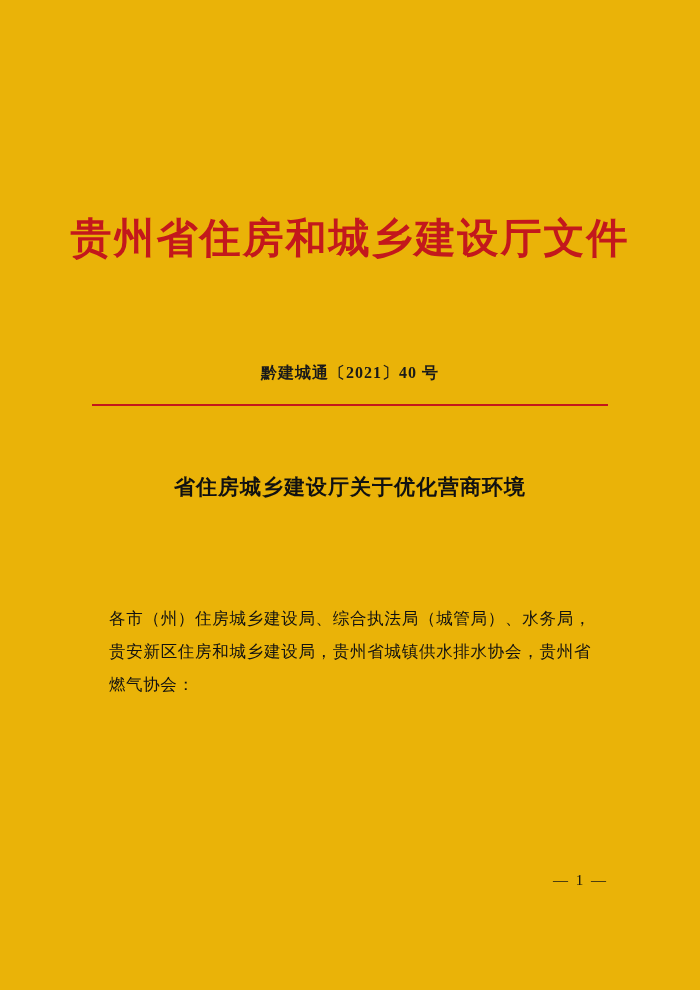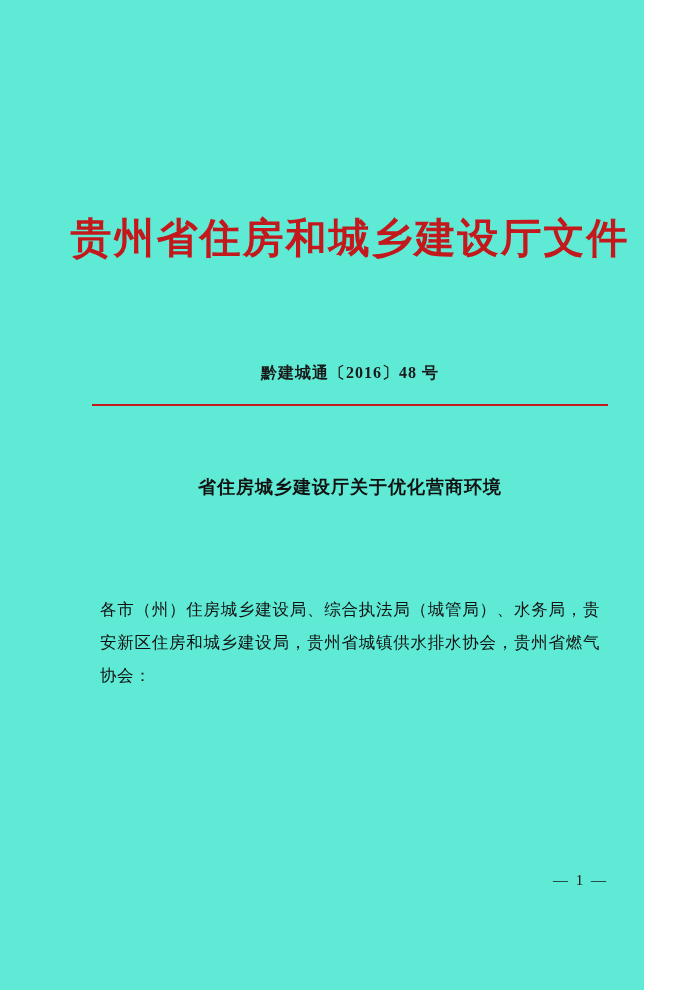--- a/index.html
+++ b/index.html
@@ -2,23 +2,23 @@
 <html><head>
 <meta charset="utf-8">
 <style>
   html, body {
     margin: 0;
     padding: 0;
     background: #ffffff;
   }
   .page {
     position: relative;
-    width: 644px;
+    width: 700px;
     height: 990px;
-    background: #5eead4;
+    background: #eab308;
     overflow: hidden;
     font-family: "Liberation Serif", "DejaVu Serif", serif;
   }
   .doc-header {
     position: absolute;
     top: 214px;
     left: 0;
     width: 700px;
     text-align: center;
   }
@@ -52,40 +52,40 @@
     background: #c3181c;
   }
   .doc-title {
     position: absolute;
     top: 466px;
     left: 0;
     width: 700px;
     text-align: center;
   }
   .doc-title-line {
-    font-size: 18px;
+    font-size: 21px;
     font-weight: bold;
     color: #111111;
     line-height: 42px;
     letter-spacing: 1px;
     white-space: nowrap;
   }
   .body-block {
     position: absolute;
     top: 585px;
     left: 92px;
     width: 516px;
   }
   .body-para {
     font-size: 16.5px;
     line-height: 33px;
     color: #111111;
     letter-spacing: 0.6px;
     text-align: justify;
-    margin: 8px;
+    margin: 17px;
   }
   .body-para.indent {
     text-indent: 33px;
   }
   .page-number {
     position: absolute;
     top: 872px;
     left: 0;
     width: 700px;
     text-align: right;
@@ -98,21 +98,21 @@
 </style>
 </head>
 <body>
 
 <div class="page">
 
   <div class="doc-header">
     <div class="doc-header-title">贵州省住房和城乡建设厅文件</div>
   </div>
 
-  <div class="doc-number">黔建城通〔2016〕48 号</div>
+  <div class="doc-number">黔建城通〔2021〕40 号</div>
 
   <div class="red-rule"></div>
 
   <div class="doc-title">
     <div class="doc-title-line">省住房城乡建设厅关于优化营商环境</div>
   </div>
 
   <div class="body-block">
     <p class="body-para">各市（州）住房城乡建设局、综合执法局（城管局）、水务局，贵安新区住房和城乡建设局，贵州省城镇供水排水协会，贵州省燃气协会：</p>
   </div>

